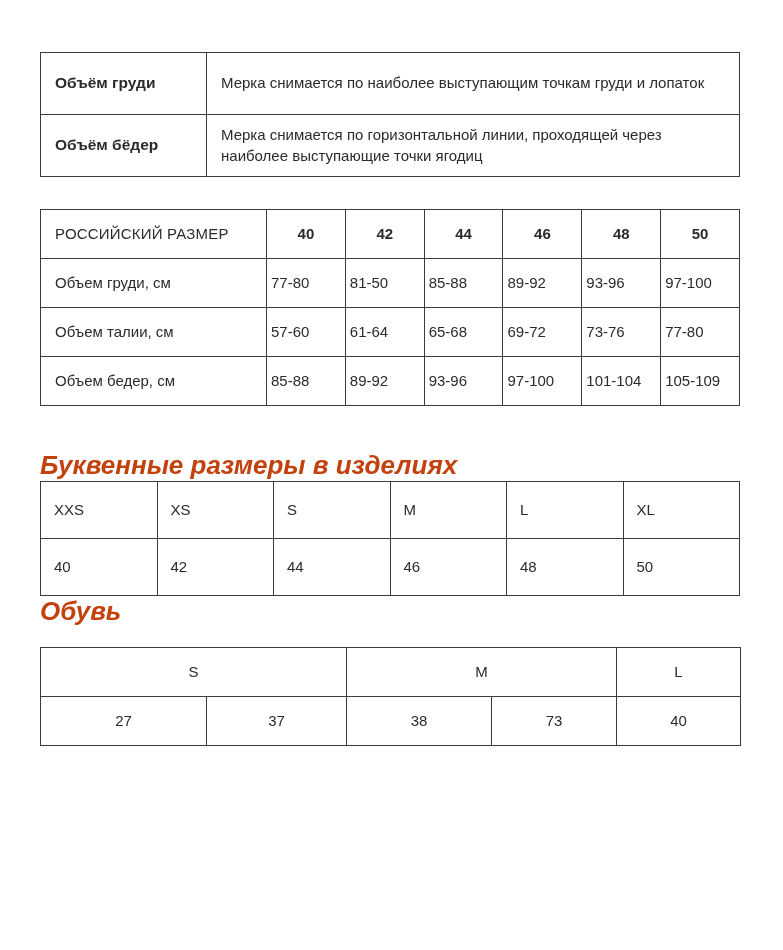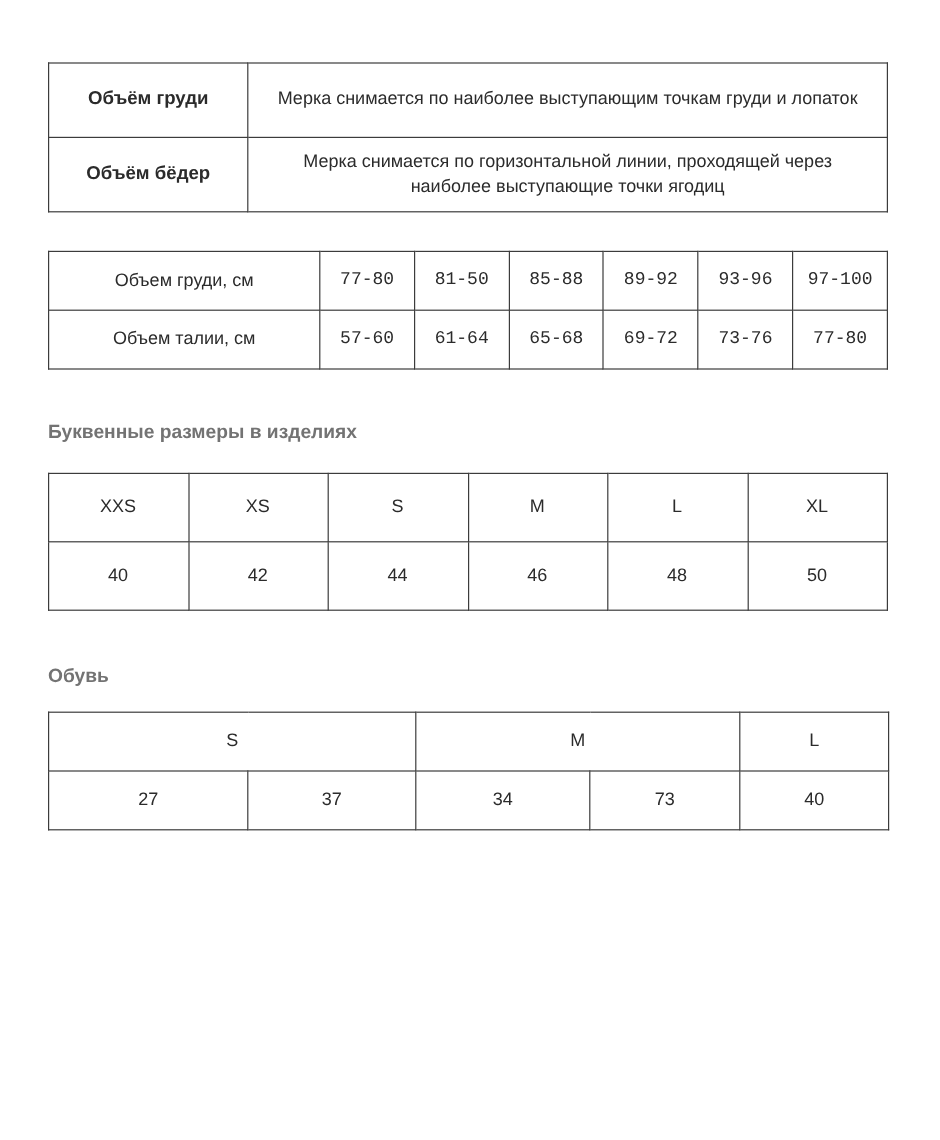--- a/index.html
+++ b/index.html
@@ -16,47 +16,48 @@
   table {
     border-collapse: collapse;
     width: 700px;
     table-layout: fixed;
   }
   td {
     border: 1px solid #3c3c3c;
     vertical-align: middle;
     font-size: 15px;
     font-weight: normal;
-    text-align: center;
+    text-align: left;
     padding: 4px 14px;
     line-height: 1.35;
   }
 
   
   .t1 td { height: 62px; }
   .t1 .lbl { font-weight: bold; font-size: 15.5px; }
 
   
   .t2 { margin-top: 32px; }
   .t2 td { height: 49px; }
   .t2 .cap { text-transform: uppercase; letter-spacing: 0.2px; }
-  .t2 .num { text-align: center; padding: 8px 4px; font-family: Liberation Mono, monospace; }
+  .t2 .num { padding: 8px 4px; }
   .t2 .size-head { font-weight: bold; text-align: center; padding: 8px 4px; }
 
   
   .section-title {
-    font-size: 16px;
+    font-size: 26px;
     font-weight: bold;
-    color: #737373;
+    color: #c2410c;
+    font-style: italic;
   }
   .h-letters { margin-top: 44px; }
-  .h-shoes   { margin-top: 46px; }
+  .h-shoes   { }
 
   
-  .t3 { margin-top: 24px; }
+  .t3 { }
   .t3 td { height: 57px; padding-left: 13px; }
 
   
   .t4 { margin-top: 20px; }
   .t4 td { height: 49px; text-align: center; padding: 8px 4px; }
 </style>
 </head>
 <body>
 
 <div class="page">
@@ -83,36 +84,54 @@
       <col style="width:226px">
         <col>
         <col>
         <col>
         <col>
         <col>
         <col>
     </colgroup>
     <tbody>
       <tr>
+        <td class="cap">РОССИЙСКИЙ РАЗМЕР</td>
+        <td class="size-head">40</td>
+        <td class="size-head">42</td>
+        <td class="size-head">44</td>
+        <td class="size-head">46</td>
+        <td class="size-head">48</td>
+        <td class="size-head">50</td>
+      </tr>
+      <tr>
         <td>Объем груди, см</td>
         <td class="num">77-80</td>
         <td class="num">81-50</td>
         <td class="num">85-88</td>
         <td class="num">89-92</td>
         <td class="num">93-96</td>
         <td class="num">97-100</td>
       </tr>
       <tr>
         <td>Объем талии, см</td>
         <td class="num">57-60</td>
         <td class="num">61-64</td>
         <td class="num">65-68</td>
         <td class="num">69-72</td>
         <td class="num">73-76</td>
         <td class="num">77-80</td>
+      </tr>
+      <tr>
+        <td>Объем бедер, см</td>
+        <td class="num">85-88</td>
+        <td class="num">89-92</td>
+        <td class="num">93-96</td>
+        <td class="num">97-100</td>
+        <td class="num">101-104</td>
+        <td class="num">105-109</td>
       </tr>
     </tbody>
   </table>
 
   <h2 class="section-title h-letters">Буквенные размеры в изделиях</h2>
 
   <table class="t3">
     <colgroup>
         <col>
         <col>
@@ -153,20 +172,20 @@
     </colgroup>
     <tbody>
       <tr>
         <td colspan="2">S</td>
         <td colspan="2">M</td>
         <td>L</td>
       </tr>
       <tr>
         <td>27</td>
         <td>37</td>
-        <td>34</td>
+        <td>38</td>
         <td>73</td>
         <td>40</td>
       </tr>
     </tbody>
   </table>
 
 </div>
 
 </body></html>

